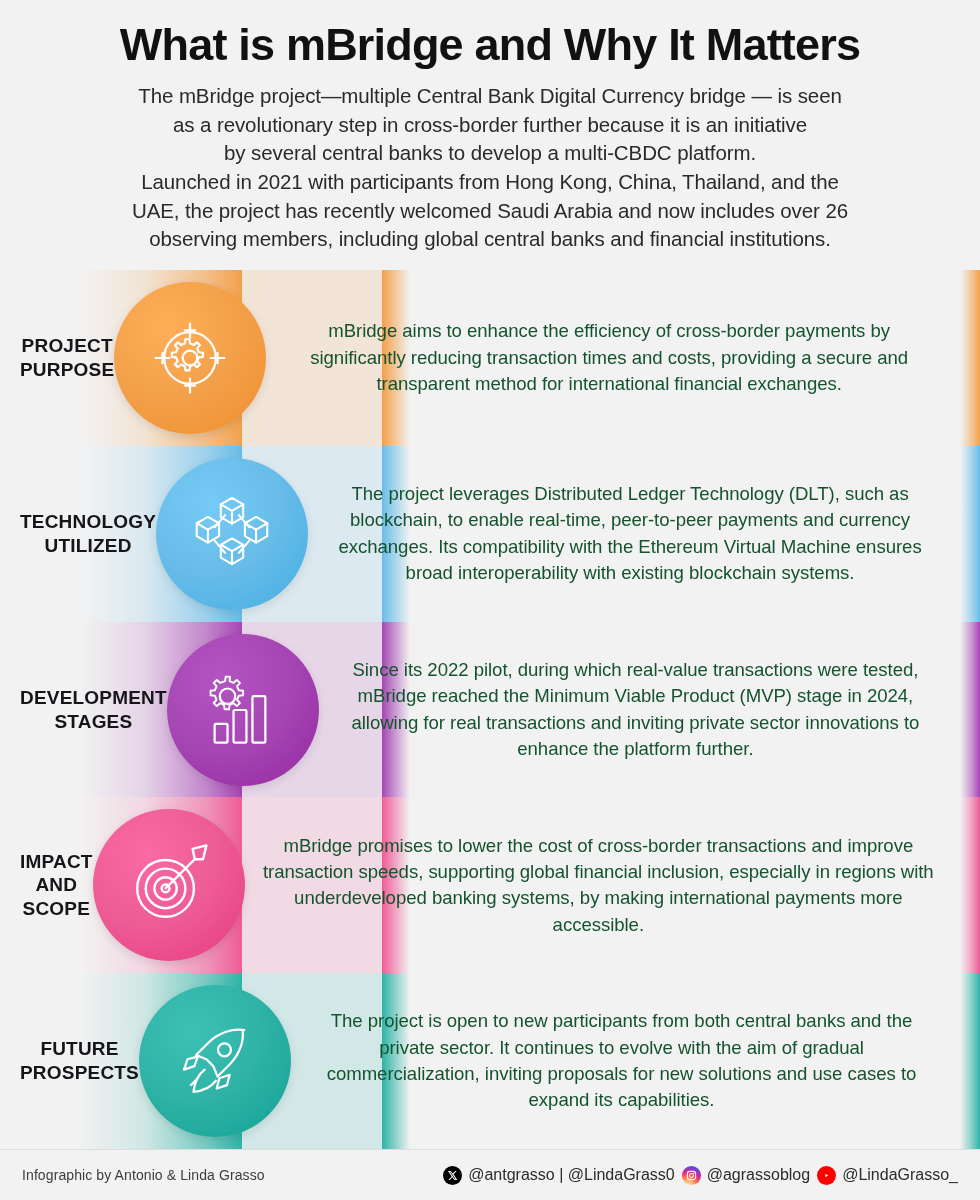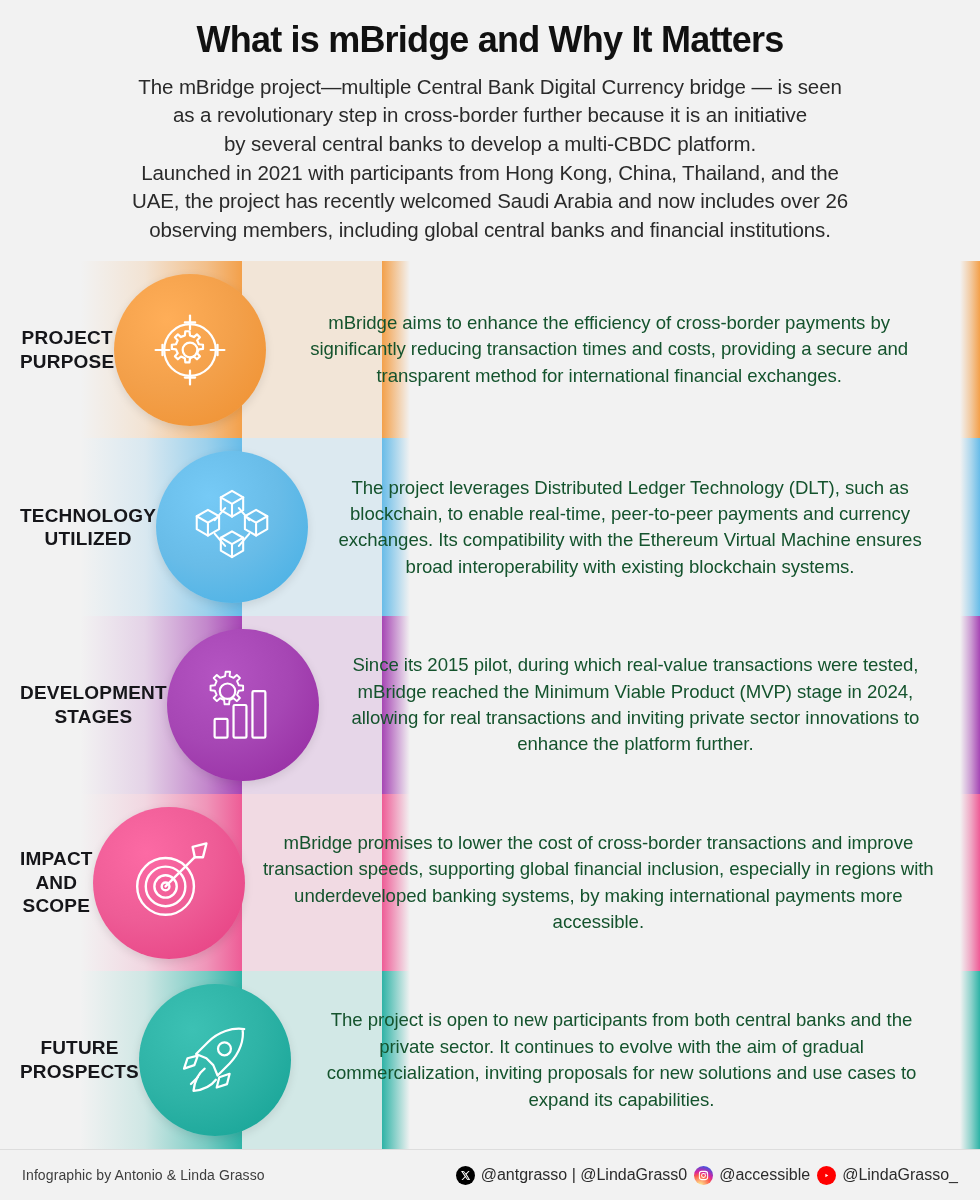--- a/index.html
+++ b/index.html
@@ -9,21 +9,21 @@
     font-family:"Liberation Sans","DejaVu Sans",sans-serif;
     color:#1a1a1a;
     overflow:hidden;
     position:relative;
   }
   .page{width:980px;height:1200px;position:relative;display:flex;flex-direction:column;background:#f2f2f2;}
 
   
   .header{padding:22px 40px 6px 40px;flex:0 0 auto;}
   .title{
-    font-size:36px;
+    font-size:45px;
     font-weight:700;
     letter-spacing:-0.8px;
     line-height:1.02;
     text-align:center;
     margin:0 0 14px 0;
     color:#111111;
   }
   .intro{
     font-size:20.5px;
     line-height:1.40;
@@ -223,21 +223,21 @@
     <svg viewBox="0 0 100 100" fill="none" stroke="#fff" stroke-width="2.6" stroke-linecap="round" stroke-linejoin="round">
       <path d="M33 12 l5.5 2.4 4.3-3.9 4.2 4.2-3.9 4.3 2.4 5.5 5.8.7v6l-5.8.7-2.4 5.5 3.9 4.3-4.2 4.2-4.3-3.9-5.5 2.4-.7 5.8h-6l-.7-5.8-5.5-2.4-4.3 3.9-4.2-4.2 3.9-4.3-2.4-5.5-5.8-.7v-6l5.8-.7 2.4-5.5-3.9-4.3 4.2-4.2 4.3 3.9L27 12l.7-5.8h6z" transform="translate(6,6) scale(0.86)"></path>
       <circle cx="32" cy="34" r="9"></circle>
       <rect x="17" y="66" width="15" height="22" rx="1.5"></rect>
       <rect x="39" y="50" width="15" height="38" rx="1.5"></rect>
       <rect x="61" y="34" width="15" height="54" rx="1.5"></rect>
     </svg>
             </span>
           </div>
         </div>
-        <div class="desc">Since its 2015 pilot, during which real-value transactions were tested, mBridge reached the Minimum Viable Product (MVP) stage in 2024, allowing for real transactions and inviting private sector innovations to enhance the platform further.</div>
+        <div class="desc">Since its 2022 pilot, during which real-value transactions were tested, mBridge reached the Minimum Viable Product (MVP) stage in 2024, allowing for real transactions and inviting private sector innovations to enhance the platform further.</div>
         <div class="edge" style="background: linear-gradient(to right, rgba(242, 242, 242, 0) 0%, rgba(166, 70, 180, 0.5) 55%, rgb(166, 70, 180) 100%);"></div>
       </div>
       <div class="row">
         <div class="band">
           <div class="fade" style="background: linear-gradient(to right, rgba(242, 242, 242, 0) 0%, rgba(238, 92, 150, 0.18) 40%, rgba(238, 92, 150, 0.62) 78%, rgb(238, 92, 150) 100%);"></div>
           <div class="tint" style="background: rgba(238, 92, 150, 0.16);"></div>
           <div class="fade2" style="background: linear-gradient(to right, rgb(238, 92, 150) 0%, rgba(238, 92, 150, 0.55) 45%, rgba(242, 242, 242, 0) 100%);"></div>
         </div>
         <div class="label">
           <div>IMPACT</div>
@@ -301,21 +301,21 @@
           <span>@antgrasso | @LindaGrass0</span>
         </div>
         <div class="soc-group">
           <span class="sicon ig">
             <svg viewBox="0 0 24 24" fill="none" stroke="#fff" stroke-width="2.2">
               <rect x="3" y="3" width="18" height="18" rx="5"></rect>
               <circle cx="12" cy="12" r="4.2"></circle>
               <circle cx="17.3" cy="6.7" r="1.3" fill="#fff" stroke="none"></circle>
             </svg>
           </span>
-          <span>@accessible</span>
+          <span>@agrassoblog</span>
         </div>
         <div class="soc-group">
           <span class="sicon yt">
             <svg viewBox="0 0 24 24" fill="#fff">
               <path d="M9.5 8.2v7.6l6.4-3.8z"></path>
             </svg>
           </span>
           <span>@LindaGrasso_</span>
         </div>
       </div>

